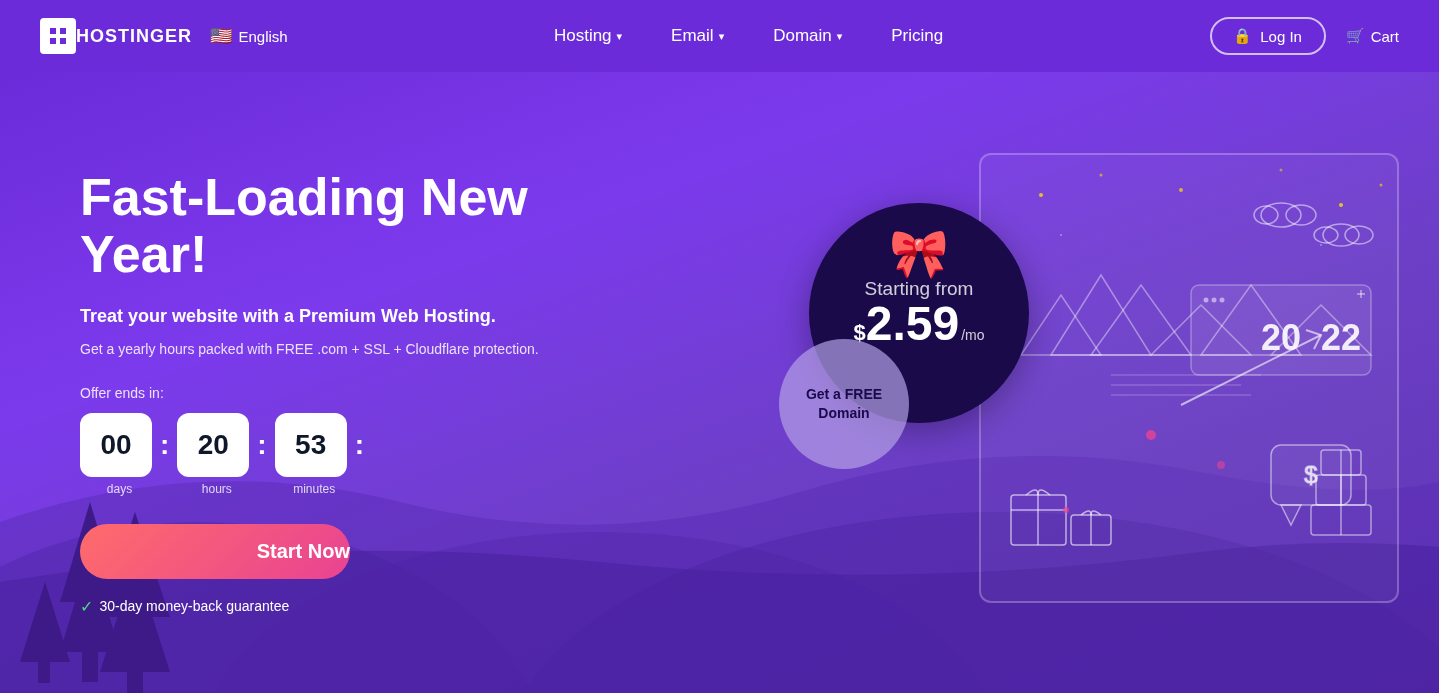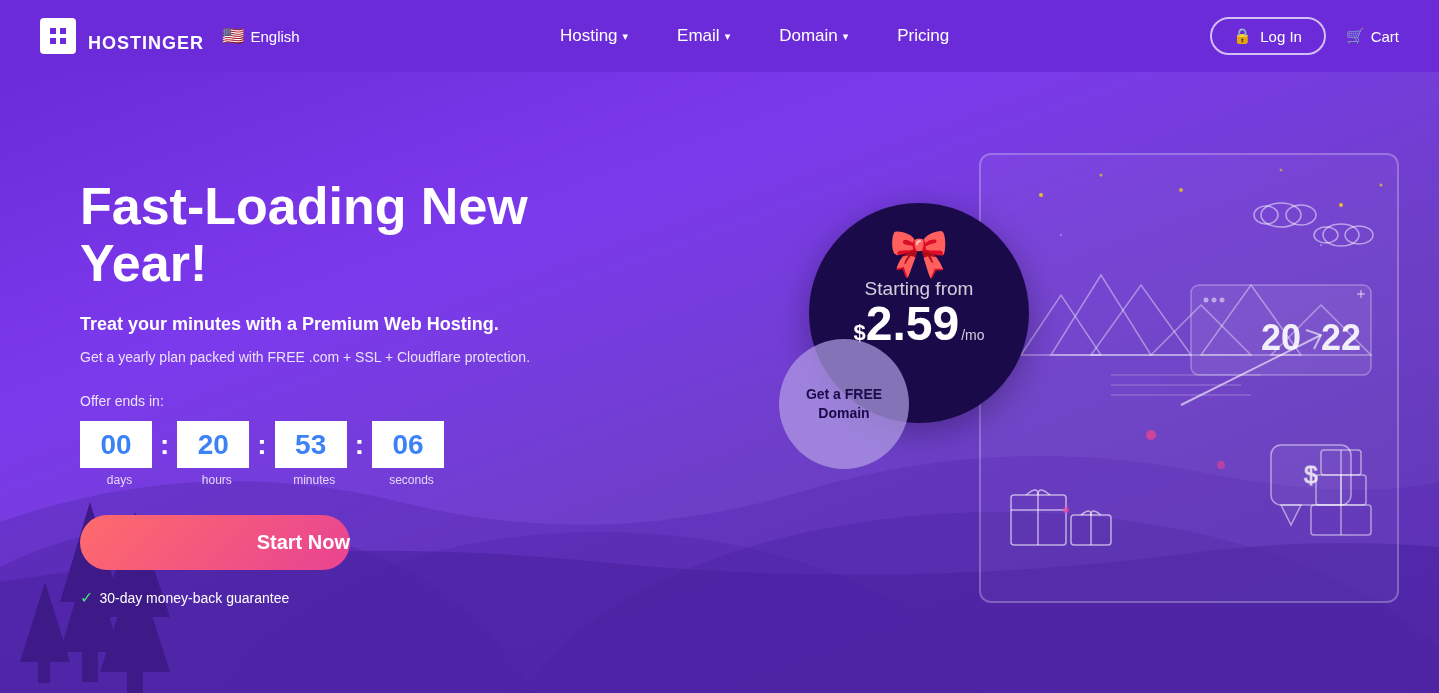--- a/index.html
+++ b/index.html
@@ -22,22 +22,22 @@
       position: relative;
       z-index: 10;
     }
     .navbar-left {
       display: flex;
       align-items: center;
       gap: 18px;
     }
     .logo {
       display: flex;
-      align-items: flex-end;
-      gap: 12px;
+      align-items: center;
+      gap: 0;
       text-decoration: none;
     }
     .logo-icon {
       width: 36px;
       height: 36px;
       background: #fff;
       border-radius: 4px;
       display: flex;
       align-items: center;
       justify-content: center;
@@ -174,29 +174,29 @@
       gap: 4px;
       margin-bottom: 28px;
     }
     .countdown-unit {
       display: flex;
       flex-direction: column;
       align-items: center;
     }
     .countdown-box {
       background: #fff;
-      border-radius: 0;
+      border-radius: 12px;
       width: 72px;
-      height: 47px;
+      height: 64px;
       display: flex;
       align-items: center;
       justify-content: center;
       font-size: 28px;
       font-weight: 700;
-      color: #3b82f6;
+      color: #0f172a;
     }
     .countdown-label {
       font-size: 12px;
       color: rgba(255,255,255,0.8);
       margin-top: 5px;
       margin-left: 7px;
     }
     .countdown-sep {
       font-size: 28px;
       font-weight: 700;
@@ -394,45 +394,41 @@
       <polygon points="100,545 135,440 170,545"></polygon>
       <rect x="127" y="600" width="16" height="21" fill="#3d1a88"></rect>
 
       <polygon points="20,590 45,510 70,590"></polygon>
       <rect x="38" y="590" width="12" height="21" fill="#3d1a88"></rect>
     </g>
   </svg>
 
   <div class="hero-left">
     <h1 class="hero-title">Fast-Loading New Year!</h1>
-    <p class="hero-subtitle">Treat your minutes with a Premium Web Hosting.</p>
-    <p class="hero-desc">Get a yearly plan packed with FREE .com + SSL + Cloudflare protection.</p>
+    <p class="hero-subtitle">Treat your website with a Premium Web Hosting.</p>
+    <p class="hero-desc">Get a yearly hours packed with FREE .com + SSL + Cloudflare protection.</p>
 
     <p class="offer-label">Offer ends in:</p>
 
     <div class="countdown">
       <div class="countdown-unit">
         <div class="countdown-box">00</div>
         <span class="countdown-label">days</span>
       </div>
       <span class="countdown-sep">:</span>
       <div class="countdown-unit">
         <div class="countdown-box">20</div>
         <span class="countdown-label">hours</span>
       </div>
       <span class="countdown-sep">:</span>
       <div class="countdown-unit">
         <div class="countdown-box">53</div>
         <span class="countdown-label">minutes</span>
       </div>
       <span class="countdown-sep">:</span>
-      <div class="countdown-unit">
-        <div class="countdown-box">06</div>
-        <span class="countdown-label">seconds</span>
-      </div>
     </div>
 
     <button class="start-btn">Start Now</button>
 
     <div class="guarantee">
       <span class="check-icon">✓</span>
       <span>30-day money-back guarantee</span>
     </div>
   </div>
 

